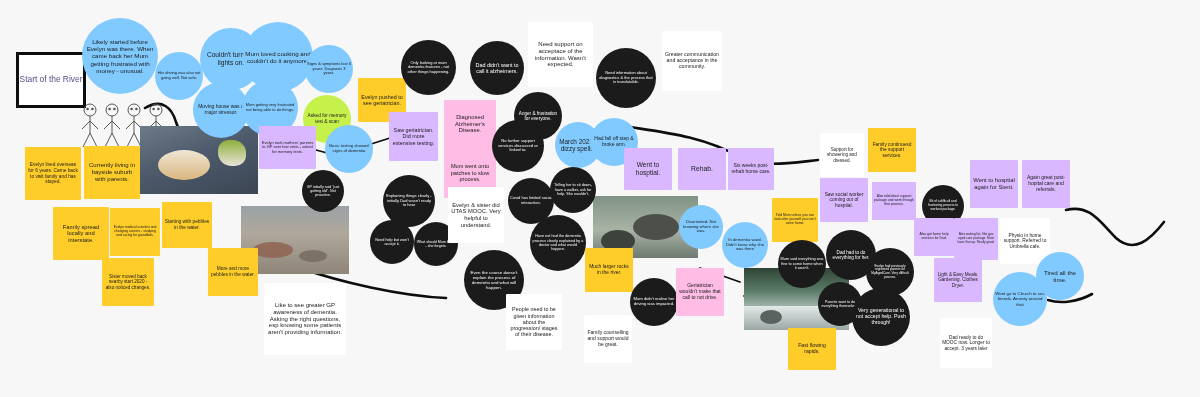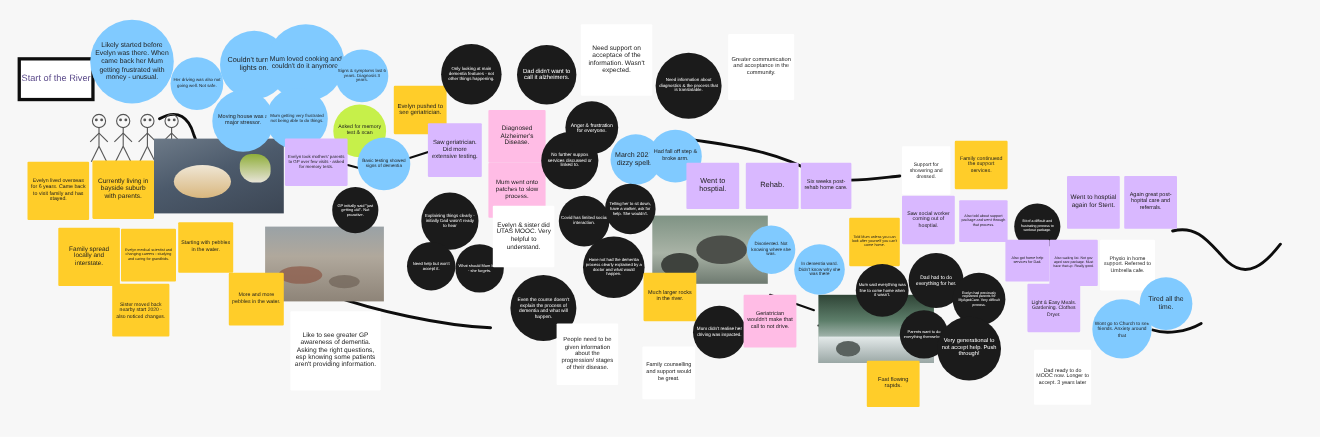--- a/index.html
+++ b/index.html
@@ -70,21 +70,21 @@
       <path d="M700,268 L740,282"></path>
       <path d="M744,296 L790,300"></path>
     </g>
     <g fill="#0d0d0d">
       <polygon points="346,158 338,152 338,162"></polygon>
       <polygon points="390,138 398,134 396,144"></polygon>
       <polygon points="514,148 506,144 506,152"></polygon>
     </g>
   </svg>
 
-  <div class="frame" style="left:16px; top:52px; width:70px; height:40px; font-size:8.4px; line-height:1.35;">
+  <div class="frame" style="left:16px; top:52px; width:70px; height:56px; font-size:8.4px; line-height:1.35;">
     <span>Start of the River</span>
   </div>
 
   <svg class="figure" style="left:80px; top:103px; width:88px; height:48px;" viewBox="0 0 88 48">
     <g fill="none" stroke="#555" stroke-width="1">
       <g>
         <circle cx="10" cy="7" r="6"></circle>
           <line x1="10" y1="13" x2="10" y2="30"></line>
         <line x1="10" y1="18" x2="2" y2="26"></line>
           <line x1="10" y1="18" x2="18" y2="26"></line>

